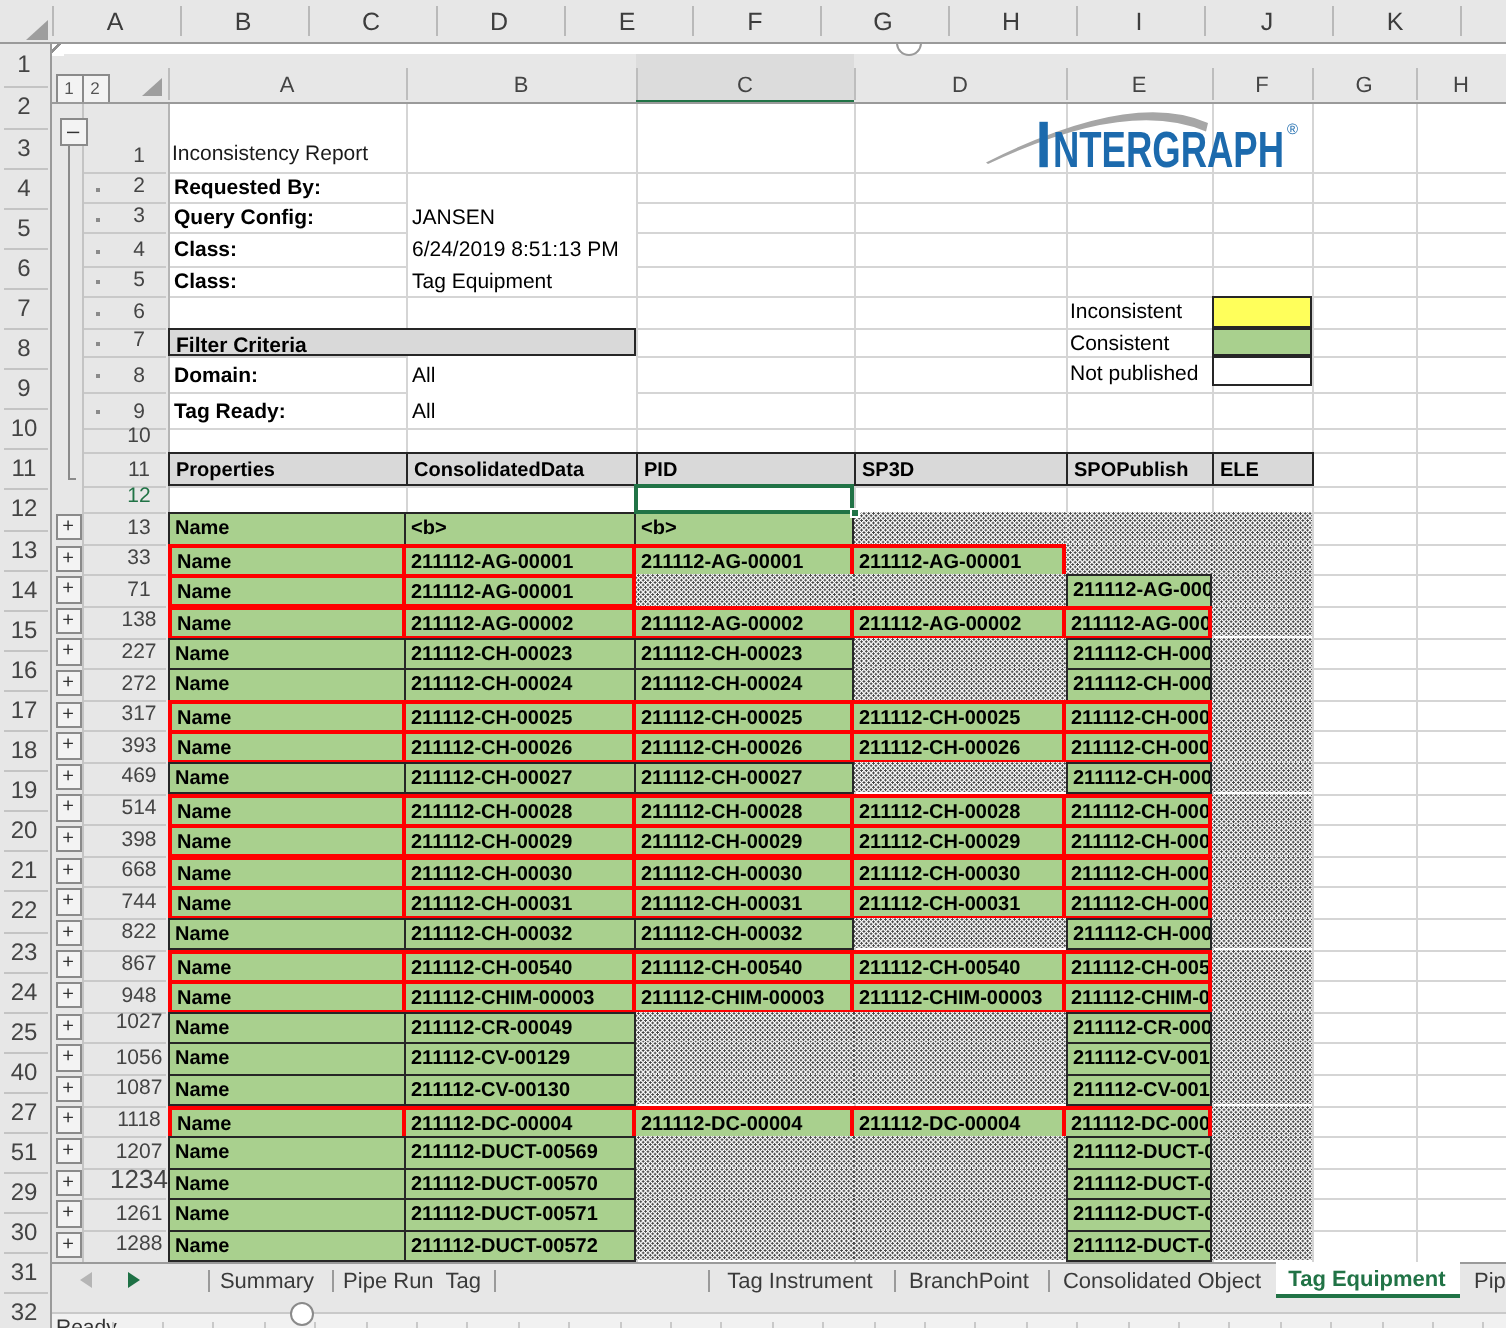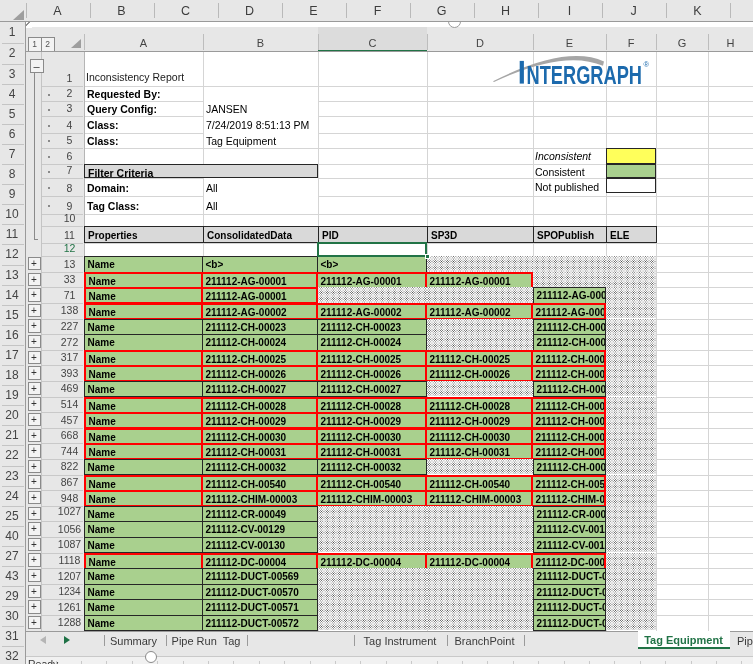--- a/index.html
+++ b/index.html
@@ -87,21 +87,21 @@
 <div class="abs" style="left:0;top:465.5px;width:24px;height:20.1px;font-size:12px;color:#444;text-align:center;line-height:20.1px">23</div>
 <div class="abs" style="left:2px;top:485.6px;width:22px;height:1px;background:#c4c4c4"></div>
 <div class="abs" style="left:0;top:485.6px;width:24px;height:20.1px;font-size:12px;color:#444;text-align:center;line-height:20.1px">24</div>
 <div class="abs" style="left:2px;top:505.7px;width:22px;height:1px;background:#c4c4c4"></div>
 <div class="abs" style="left:0;top:505.7px;width:24px;height:20.1px;font-size:12px;color:#444;text-align:center;line-height:20.1px">25</div>
 <div class="abs" style="left:2px;top:525.8px;width:22px;height:1px;background:#c4c4c4"></div>
 <div class="abs" style="left:0;top:525.8px;width:24px;height:20.1px;font-size:12px;color:#444;text-align:center;line-height:20.1px">40</div>
 <div class="abs" style="left:2px;top:545.9px;width:22px;height:1px;background:#c4c4c4"></div>
 <div class="abs" style="left:0;top:545.9px;width:24px;height:20.1px;font-size:12px;color:#444;text-align:center;line-height:20.1px">27</div>
 <div class="abs" style="left:2px;top:566.0px;width:22px;height:1px;background:#c4c4c4"></div>
-<div class="abs" style="left:0;top:566.0px;width:24px;height:20.1px;font-size:12px;color:#444;text-align:center;line-height:20.1px">43</div>
+<div class="abs" style="left:0;top:566.0px;width:24px;height:20.1px;font-size:12px;color:#444;text-align:center;line-height:20.1px">51</div>
 <div class="abs" style="left:2px;top:586.1px;width:22px;height:1px;background:#c4c4c4"></div>
 <div class="abs" style="left:0;top:586.1px;width:24px;height:20.1px;font-size:12px;color:#444;text-align:center;line-height:20.1px">29</div>
 <div class="abs" style="left:2px;top:606.2px;width:22px;height:1px;background:#c4c4c4"></div>
 <div class="abs" style="left:0;top:606.2px;width:24px;height:20.1px;font-size:12px;color:#444;text-align:center;line-height:20.1px">30</div>
 <div class="abs" style="left:2px;top:626.3px;width:22px;height:1px;background:#c4c4c4"></div>
 <div class="abs" style="left:0;top:626.3px;width:24px;height:20.1px;font-size:12px;color:#444;text-align:center;line-height:20.1px">31</div>
 <div class="abs" style="left:2px;top:646.4px;width:22px;height:1px;background:#c4c4c4"></div>
 <div class="abs" style="left:0;top:646.4px;width:24px;height:20.1px;font-size:12px;color:#444;text-align:center;line-height:20.1px">32</div>
 
 <div class="abs" style="left:26px;top:21.5px;width:727px;height:5.5px;background:#fff"></div>
@@ -213,21 +213,21 @@
 <div class="abs" style="left:48px;top:334.1px;width:43px;height:15.6px;font-size:10.5px;color:#444;display:flex;align-items:flex-end;justify-content:center;padding-bottom:2px">272</div>
 <div class="abs" style="left:42px;top:349.7px;width:41px;height:1px;background:#c9c9c9"></div>
 <div class="abs" style="left:48px;top:349.7px;width:43px;height:15.6px;font-size:10.5px;color:#444;display:flex;align-items:flex-end;justify-content:center;padding-bottom:2px">317</div>
 <div class="abs" style="left:42px;top:365.3px;width:41px;height:1px;background:#c9c9c9"></div>
 <div class="abs" style="left:48px;top:365.3px;width:43px;height:15.6px;font-size:10.5px;color:#444;display:flex;align-items:flex-end;justify-content:center;padding-bottom:2px">393</div>
 <div class="abs" style="left:42px;top:380.9px;width:41px;height:1px;background:#c9c9c9"></div>
 <div class="abs" style="left:48px;top:380.9px;width:43px;height:15.6px;font-size:10.5px;color:#444;display:flex;align-items:flex-end;justify-content:center;padding-bottom:2px">469</div>
 <div class="abs" style="left:42px;top:396.5px;width:41px;height:1px;background:#c9c9c9"></div>
 <div class="abs" style="left:48px;top:396.5px;width:43px;height:15.6px;font-size:10.5px;color:#444;display:flex;align-items:flex-end;justify-content:center;padding-bottom:2px">514</div>
 <div class="abs" style="left:42px;top:412.1px;width:41px;height:1px;background:#c9c9c9"></div>
-<div class="abs" style="left:48px;top:412.1px;width:43px;height:15.6px;font-size:10.5px;color:#444;display:flex;align-items:flex-end;justify-content:center;padding-bottom:2px">457</div>
+<div class="abs" style="left:48px;top:412.1px;width:43px;height:15.6px;font-size:10.5px;color:#444;display:flex;align-items:flex-end;justify-content:center;padding-bottom:2px">398</div>
 <div class="abs" style="left:42px;top:427.7px;width:41px;height:1px;background:#c9c9c9"></div>
 <div class="abs" style="left:48px;top:427.7px;width:43px;height:15.6px;font-size:10.5px;color:#444;display:flex;align-items:flex-end;justify-content:center;padding-bottom:2px">668</div>
 <div class="abs" style="left:42px;top:443.3px;width:41px;height:1px;background:#c9c9c9"></div>
 <div class="abs" style="left:48px;top:443.3px;width:43px;height:15.6px;font-size:10.5px;color:#444;display:flex;align-items:flex-end;justify-content:center;padding-bottom:2px">744</div>
 <div class="abs" style="left:42px;top:458.9px;width:41px;height:1px;background:#c9c9c9"></div>
 <div class="abs" style="left:48px;top:458.9px;width:43px;height:15.6px;font-size:10.5px;color:#444;display:flex;align-items:flex-end;justify-content:center;padding-bottom:2px">822</div>
 <div class="abs" style="left:42px;top:474.5px;width:41px;height:1px;background:#c9c9c9"></div>
 <div class="abs" style="left:48px;top:474.5px;width:43px;height:15.6px;font-size:10.5px;color:#444;display:flex;align-items:flex-end;justify-content:center;padding-bottom:2px">867</div>
 <div class="abs" style="left:42px;top:490.1px;width:41px;height:1px;background:#c9c9c9"></div>
 <div class="abs" style="left:48px;top:490.1px;width:43px;height:15.6px;font-size:10.5px;color:#444;display:flex;align-items:flex-end;justify-content:center;padding-bottom:2px">948</div>
@@ -235,21 +235,21 @@
 <div class="abs" style="left:48px;top:503px;width:43px;height:15.6px;font-size:10.5px;color:#444;display:flex;align-items:flex-end;justify-content:center;padding-bottom:2px">1027</div>
 <div class="abs" style="left:42px;top:521.3px;width:41px;height:1px;background:#c9c9c9"></div>
 <div class="abs" style="left:48px;top:521.3px;width:43px;height:15.6px;font-size:10.5px;color:#444;display:flex;align-items:flex-end;justify-content:center;padding-bottom:2px">1056</div>
 <div class="abs" style="left:42px;top:536.9px;width:41px;height:1px;background:#c9c9c9"></div>
 <div class="abs" style="left:48px;top:536.9px;width:43px;height:15.6px;font-size:10.5px;color:#444;display:flex;align-items:flex-end;justify-content:center;padding-bottom:2px">1087</div>
 <div class="abs" style="left:42px;top:552.5px;width:41px;height:1px;background:#c9c9c9"></div>
 <div class="abs" style="left:48px;top:552.5px;width:43px;height:15.6px;font-size:10.5px;color:#444;display:flex;align-items:flex-end;justify-content:center;padding-bottom:2px">1118</div>
 <div class="abs" style="left:42px;top:568.1px;width:41px;height:1px;background:#c9c9c9"></div>
 <div class="abs" style="left:48px;top:568.1px;width:43px;height:15.6px;font-size:10.5px;color:#444;display:flex;align-items:flex-end;justify-content:center;padding-bottom:2px">1207</div>
 <div class="abs" style="left:42px;top:583.7px;width:41px;height:1px;background:#c9c9c9"></div>
-<div class="abs" style="left:48px;top:583.7px;width:43px;height:15.6px;font-size:10px;color:#444;display:flex;align-items:flex-end;justify-content:center;padding-bottom:2px">1234</div>
+<div class="abs" style="left:48px;top:583.7px;width:43px;height:15.6px;font-size:13px;color:#444;display:flex;align-items:flex-end;justify-content:center;padding-bottom:2px">1234</div>
 <div class="abs" style="left:42px;top:599.3px;width:41px;height:1px;background:#c9c9c9"></div>
 <div class="abs" style="left:48px;top:599.3px;width:43px;height:15.6px;font-size:10.5px;color:#444;display:flex;align-items:flex-end;justify-content:center;padding-bottom:2px">1261</div>
 <div class="abs" style="left:42px;top:614.9px;width:41px;height:1px;background:#c9c9c9"></div>
 <div class="abs" style="left:48px;top:614.9px;width:43px;height:15.6px;font-size:10.5px;color:#444;display:flex;align-items:flex-end;justify-content:center;padding-bottom:2px">1288</div>
 <div class="abs" style="left:42px;top:630.5px;width:41px;height:1px;background:#c9c9c9"></div>
 <div class="btn" style="left:29.5px;top:58.5px;width:14px;height:14px;font-size:11px;line-height:12px">–</div>
 <div class="abs" style="left:33.5px;top:72.5px;width:1px;height:167px;background:#8a8a8a"></div>
 <div class="abs" style="left:33.5px;top:239px;width:4px;height:1px;background:#8a8a8a"></div>
 <div class="abs" style="left:47.5px;top:93.5px;width:2px;height:2px;background:#8a8a8a"></div>
 <div class="abs" style="left:47.5px;top:108.5px;width:2px;height:2px;background:#8a8a8a"></div>
@@ -281,29 +281,29 @@
 <div class="btn" style="left:27.5px;top:553.3px;width:13px;height:13.5px;font-size:10px;line-height:12px">+</div>
 <div class="btn" style="left:27.5px;top:568.9px;width:13px;height:13.5px;font-size:10px;line-height:12px">+</div>
 <div class="btn" style="left:27.5px;top:584.5px;width:13px;height:13.5px;font-size:10px;line-height:12px">+</div>
 <div class="btn" style="left:27.5px;top:600.1px;width:13px;height:13.5px;font-size:10px;line-height:12px">+</div>
 <div class="btn" style="left:27.5px;top:615.7px;width:13px;height:13.5px;font-size:10px;line-height:12px">+</div>
 <div class="cell" style="left:84.0px;top:66.5px;width:343.0px;height:19.8px;font-size:10.5px;padding-left:2px;color:#1a1a1a;text-align:left;line-height:21.8px;">Inconsistency Report</div>
 <div class="cell" style="left:84.0px;top:86.3px;width:119.0px;height:14.5px;font-size:10.5px;padding-left:3px;color:#000;text-align:left;font-weight:bold;line-height:16.5px;">Requested By:</div>
 <div class="cell" style="left:84.0px;top:100.8px;width:119.0px;height:15.4px;font-size:10.5px;padding-left:3px;color:#000;text-align:left;font-weight:bold;line-height:17.4px;">Query Config:</div>
 <div class="cell" style="left:204.0px;top:100.8px;width:113.5px;height:15.4px;background:#fff;font-size:10.5px;padding-left:2px;color:#000;text-align:left;line-height:17.4px;">JANSEN</div>
 <div class="cell" style="left:84.0px;top:116.2px;width:119.0px;height:16.8px;font-size:10.5px;padding-left:3px;color:#000;text-align:left;font-weight:bold;line-height:18.8px;">Class:</div>
-<div class="cell" style="left:204.0px;top:116.2px;width:113.5px;height:16.8px;background:#fff;font-size:10.5px;padding-left:2px;color:#000;text-align:left;line-height:18.8px;">7/24/2019 8:51:13 PM</div>
+<div class="cell" style="left:204.0px;top:116.2px;width:113.5px;height:16.8px;background:#fff;font-size:10.5px;padding-left:2px;color:#000;text-align:left;line-height:18.8px;">6/24/2019 8:51:13 PM</div>
 <div class="cell" style="left:84.0px;top:133.0px;width:119.0px;height:14.9px;font-size:10.5px;padding-left:3px;color:#000;text-align:left;font-weight:bold;line-height:16.9px;">Class:</div>
 <div class="cell" style="left:204.0px;top:133.0px;width:113.5px;height:14.9px;background:#fff;font-size:10.5px;padding-left:2px;color:#000;text-align:left;line-height:16.9px;">Tag Equipment</div>
 <div class="cell" style="left:84.0px;top:177.8px;width:119.0px;height:18.2px;font-size:10.5px;padding-left:3px;color:#000;text-align:left;font-weight:bold;line-height:20.2px;">Domain:</div>
 <div class="cell" style="left:84.0px;top:163.8px;width:234.0px;height:14.0px;background:#D9D9D9;border:1px solid #262626;font-size:10.5px;padding-left:3px;color:#000;text-align:left;font-weight:bold;line-height:16.0px;">Filter Criteria</div>
 <div class="cell" style="left:204.0px;top:177.8px;width:113.5px;height:18.2px;background:#fff;font-size:10.5px;padding-left:2px;color:#000;text-align:left;line-height:20.2px;">All</div>
-<div class="cell" style="left:84.0px;top:196.0px;width:119.0px;height:18.4px;font-size:10.5px;padding-left:3px;color:#000;text-align:left;font-weight:bold;line-height:20.4px;">Tag Class:</div>
+<div class="cell" style="left:84.0px;top:196.0px;width:119.0px;height:18.4px;font-size:10.5px;padding-left:3px;color:#000;text-align:left;font-weight:bold;line-height:20.4px;">Tag Ready:</div>
 <div class="cell" style="left:204.0px;top:196.0px;width:113.5px;height:18.4px;background:#fff;font-size:10.5px;padding-left:2px;color:#000;text-align:left;line-height:20.4px;">All</div>
-<div class="cell" style="left:534.0px;top:147.9px;width:72.0px;height:15.9px;font-size:10.5px;padding-left:1px;color:#000;text-align:left;line-height:17.9px;font-style:italic;">Inconsistent</div>
+<div class="cell" style="left:534.0px;top:147.9px;width:72.0px;height:15.9px;font-size:10.5px;padding-left:1px;color:#000;text-align:left;line-height:17.9px;">Inconsistent</div>
 <div class="cell" style="left:534.0px;top:163.8px;width:72.0px;height:14.0px;font-size:10.5px;padding-left:1px;color:#000;text-align:left;line-height:16.0px;">Consistent</div>
 <div class="cell" style="left:534.0px;top:177.8px;width:72.0px;height:16.2px;font-size:10.5px;padding-left:1px;color:#000;text-align:left;line-height:18.2px;">Not published</div>
 <div class="abs" style="left:605.5px;top:147.9px;width:50px;height:15.9px;background:#FFFF5B;border:1px solid #262626"></div>
 <div class="abs" style="left:605.5px;top:163.8px;width:50px;height:14.0px;background:#A9D08E;border:1px solid #262626"></div>
 <div class="abs" style="left:605.5px;top:177.8px;width:50px;height:15.2px;background:#fff;border:1px solid #262626"></div>
 <div class="cell" style="left:84.0px;top:225.9px;width:120.0px;height:16.7px;background:#D9D9D9;border:1px solid #262626;font-size:10px;padding-left:3px;color:#000;text-align:left;font-weight:bold;line-height:18.7px;">Properties</div>
 <div class="cell" style="left:203.0px;top:225.9px;width:116.0px;height:16.7px;background:#D9D9D9;border:1px solid #262626;font-size:10px;padding-left:3px;color:#000;text-align:left;font-weight:bold;line-height:18.7px;">ConsolidatedData</div>
 <div class="cell" style="left:318.0px;top:225.9px;width:110.0px;height:16.7px;background:#D9D9D9;border:1px solid #262626;font-size:10px;padding-left:3px;color:#000;text-align:left;font-weight:bold;line-height:18.7px;">PID</div>
 <div class="cell" style="left:427.0px;top:225.9px;width:107.0px;height:16.7px;background:#D9D9D9;border:1px solid #262626;font-size:10px;padding-left:3px;color:#000;text-align:left;font-weight:bold;line-height:18.7px;">SP3D</div>
 <div class="cell" style="left:533.0px;top:225.9px;width:74.0px;height:16.7px;background:#D9D9D9;border:1px solid #262626;font-size:10px;padding-left:3px;color:#000;text-align:left;font-weight:bold;line-height:18.7px;">SPOPublish</div>
@@ -467,20 +467,21 @@
 <div class="abs" style="left:165.7px;top:635px;width:1px;height:11px;background:#9a9a9a"></div>
 <div class="abs" style="left:247px;top:635px;width:1px;height:11px;background:#9a9a9a"></div>
 <div class="abs" style="left:354px;top:635px;width:1px;height:11px;background:#9a9a9a"></div>
 <div class="abs" style="left:447px;top:635px;width:1px;height:11px;background:#9a9a9a"></div>
 <div class="abs" style="left:524px;top:635px;width:1px;height:11px;background:#9a9a9a"></div>
 <div class="abs" style="left:63.5px;top:631px;width:140px;height:19px;font-size:11px;color:#3a3a3a;text-align:center;line-height:20px">Summary</div>
 <div class="abs" style="left:136px;top:631px;width:140px;height:19px;font-size:11px;color:#3a3a3a;text-align:center;line-height:20px">Pipe Run&nbsp; Tag</div>
 <div class="abs" style="left:230px;top:653px;width:140px;height:19px;font-size:11px;color:#3a3a3a;text-align:center;line-height:20px">Piping Component</div>
 <div class="abs" style="left:330px;top:631px;width:140px;height:19px;font-size:11px;color:#3a3a3a;text-align:center;line-height:20px">Tag Instrument</div>
 <div class="abs" style="left:414.5px;top:631px;width:140px;height:19px;font-size:11px;color:#3a3a3a;text-align:center;line-height:20px">BranchPoint</div>
+<div class="abs" style="left:511px;top:631px;width:140px;height:19px;font-size:11px;color:#3a3a3a;text-align:center;line-height:20px">Consolidated Object</div>
 <div class="abs" style="left:637.5px;top:631px;width:92px;height:17.5px;background:#fff;border-bottom:2px solid #217346;font-size:11px;font-weight:bold;color:#217346;text-align:center;line-height:19px">Tag Equipment</div>
 <div class="abs" style="left:737px;top:631px;width:20px;height:19px;font-size:11px;color:#3a3a3a;line-height:20px">Pip</div>
 <div class="abs" style="left:26px;top:651px;width:727px;height:5px;background:#E7E7E7"></div>
 <div class="abs" style="left:26px;top:656px;width:727px;height:8px;background:#f1f1f1;border-top:1px solid #c9c9c9"></div>
 <div class="abs" style="left:28px;top:657.5px;width:60px;height:6.5px;overflow:hidden;font-size:10.5px;color:#333">Ready</div>
 <div class="abs" style="left:55.5px;top:661px;width:1px;height:3px;background:#c9c9c9"></div>
 <div class="abs" style="left:80.9px;top:661px;width:1px;height:3px;background:#c9c9c9"></div>
 <div class="abs" style="left:106.3px;top:661px;width:1px;height:3px;background:#c9c9c9"></div>
 <div class="abs" style="left:131.7px;top:661px;width:1px;height:3px;background:#c9c9c9"></div>
 <div class="abs" style="left:157.1px;top:661px;width:1px;height:3px;background:#c9c9c9"></div>

